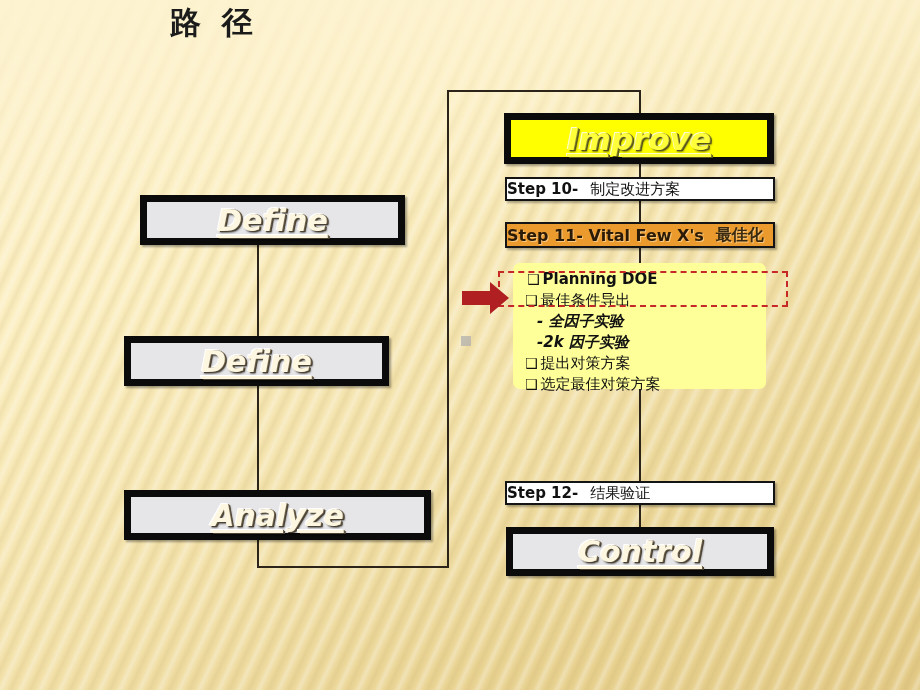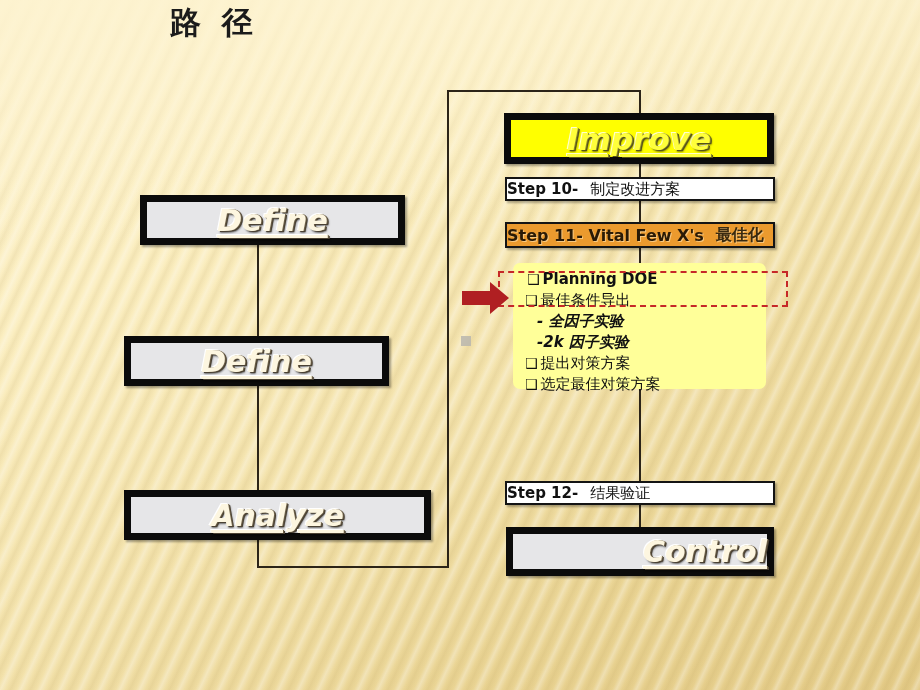--- a/index.html
+++ b/index.html
@@ -272,17 +272,17 @@
     </svg>
   </div>
 
   <div class="gray-dot" style="left:461px; top:336px;"></div>
 
   <div class="step white" style="left:505px; top:481px; width:270px; height:24px;">
     <span class="lead">Step 12-</span>
     <span class="rest">结果验证</span>
   </div>
 
-  <div class="phase" style="left:506px; top:527px; width:268px; height:49px;justify-content:flex-end;">
+  <div class="phase" style="left:506px; top:527px; width:268px; height:49px;">
     <span class="ptxt">Control</span>
   </div>
 
 </div>
 
 </body></html>

